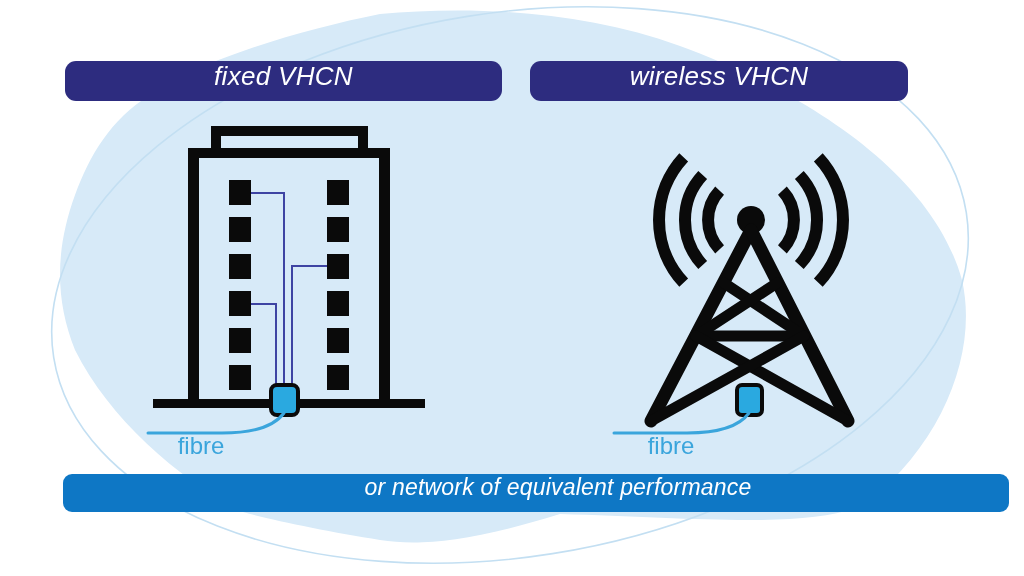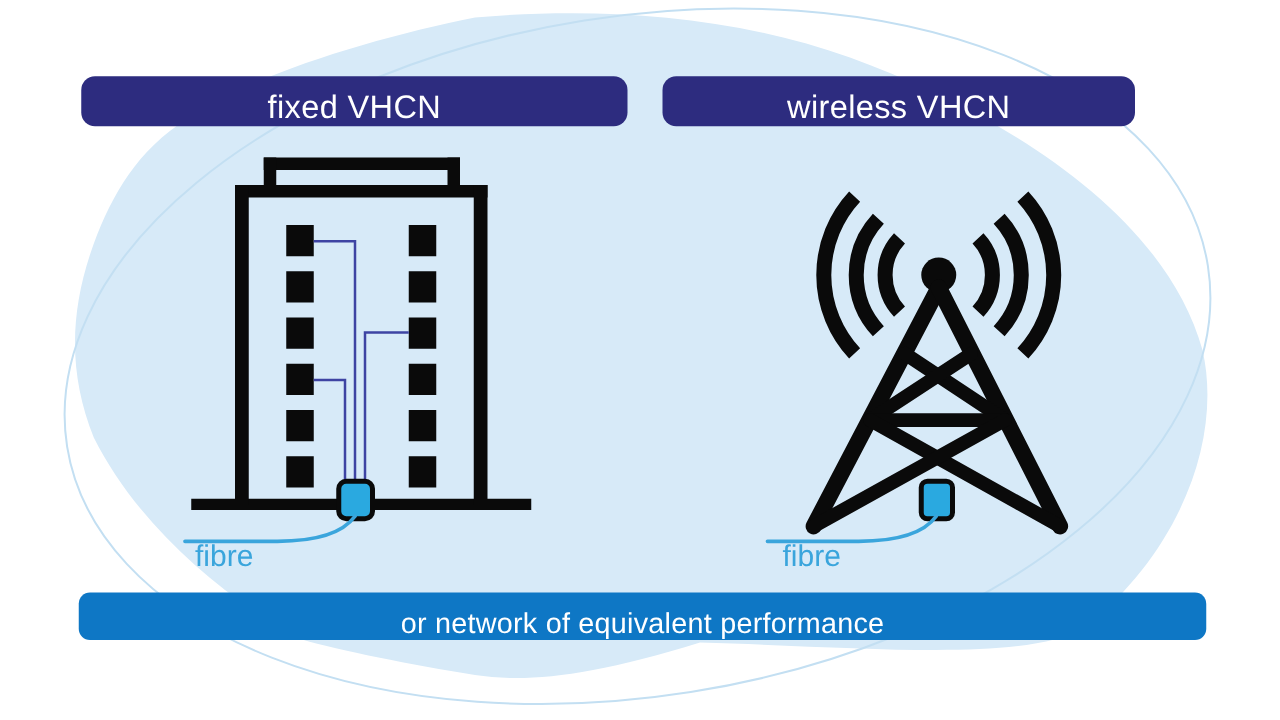--- a/index.html
+++ b/index.html
@@ -3,35 +3,35 @@
 <meta charset="utf-8">
 <style>
   html,body{margin:0;padding:0;background:#ffffff;}
   .stage{
     position:relative;width:1024px;height:576px;overflow:hidden;
     background:#ffffff;
     font-family:"Liberation Sans","DejaVu Sans",sans-serif;
   }
   .stage svg{position:absolute;left:0;top:0;}
   .banner{
-    position:absolute;display:flex;align-items:flex-end;justify-content:center;
-    color:var(--textlight);white-space:nowrap;
+    position:absolute;display:flex;align-items:flex-start;justify-content:center;
+    color:var(--textlight);white-space:nowrap;font-style:italic;
   }
   .banner.navy{
     background:var(--navy);border-radius:11px;height:40px;top:61px;
     font-size:26px;letter-spacing:.3px;
   }
   .banner.navy.left{left:65px;width:437px;}
   .banner.navy.right{left:530px;width:378px;}
   .banner.blue{
     background:var(--blue);border-radius:9px;height:38px;top:474px;
-    left:63px;width:902px;font-size:23px;letter-spacing:.2px;
+    left:63px;width:902px;font-size:23px;letter-spacing:.2px;padding-left:44px;
   }
   .fibre-label{
-    position:absolute;top:432px;width:90px;
+    position:absolute;top:432px;width:90px;text-align:center;
     color:var(--fiber);font-size:24px;
   }
   .fibre-label.left{left:156px;}
   .fibre-label.right{left:626px;}
 </style>
 </head>
 <body>
 
 <div class="stage">
 

